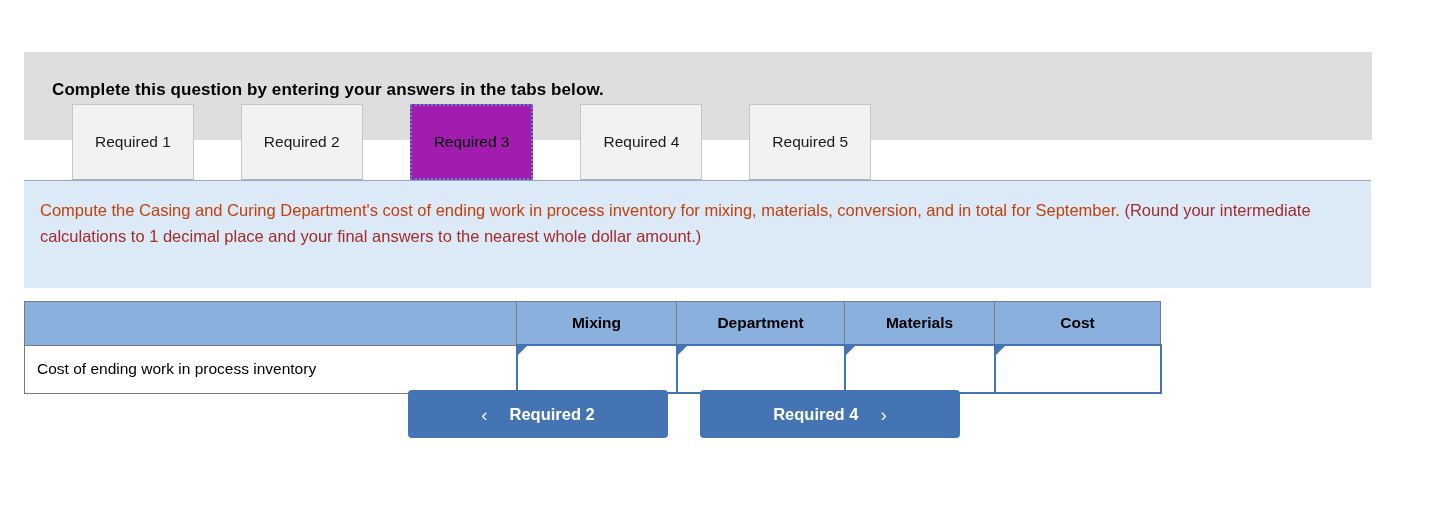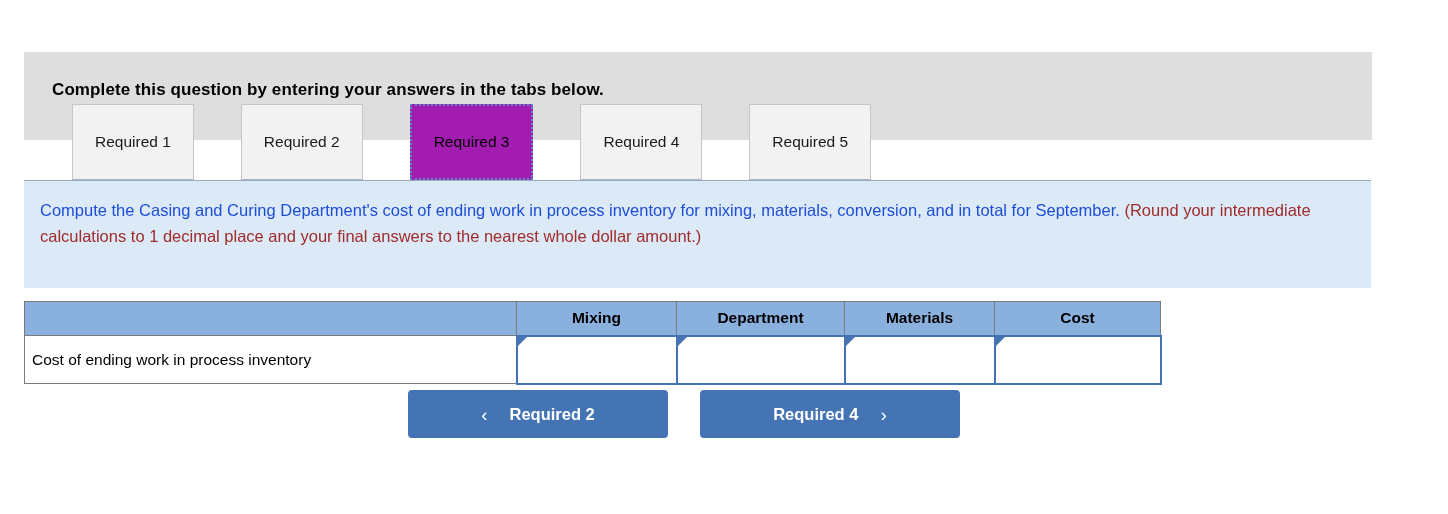--- a/index.html
+++ b/index.html
@@ -86,35 +86,35 @@
     top: 180px;
     width: 1347px;
     min-height: 108px;
     box-sizing: border-box;
     background: #dce9f7;
     border-top: 1px solid #9aa9bb;
     padding: 16px 22px 16px 16px;
     font-size: 16.5px;
     line-height: 26px;
   }
-  .instruction .black { color: #1d4ed8; }
+  .instruction .black { color: #c2410c; }
   .instruction .red { color: #a02c2c; }
 
   
   .table {
     position: absolute;
     left: 24px;
     top: 301px;
     width: 1136px;
     border-collapse: collapse;
     table-layout: fixed;
   }
   .table td, .table th {
     border: 1px solid #7b7b7b;
-    padding: 7px;
+    padding: 12px;
     box-sizing: border-box;
   }
   .thead-cell {
     background: #8ab0de;
     height: 34px;
     text-align: center;
     font-size: 15.5px;
     font-weight: bold;
     color: #000000;
   }

